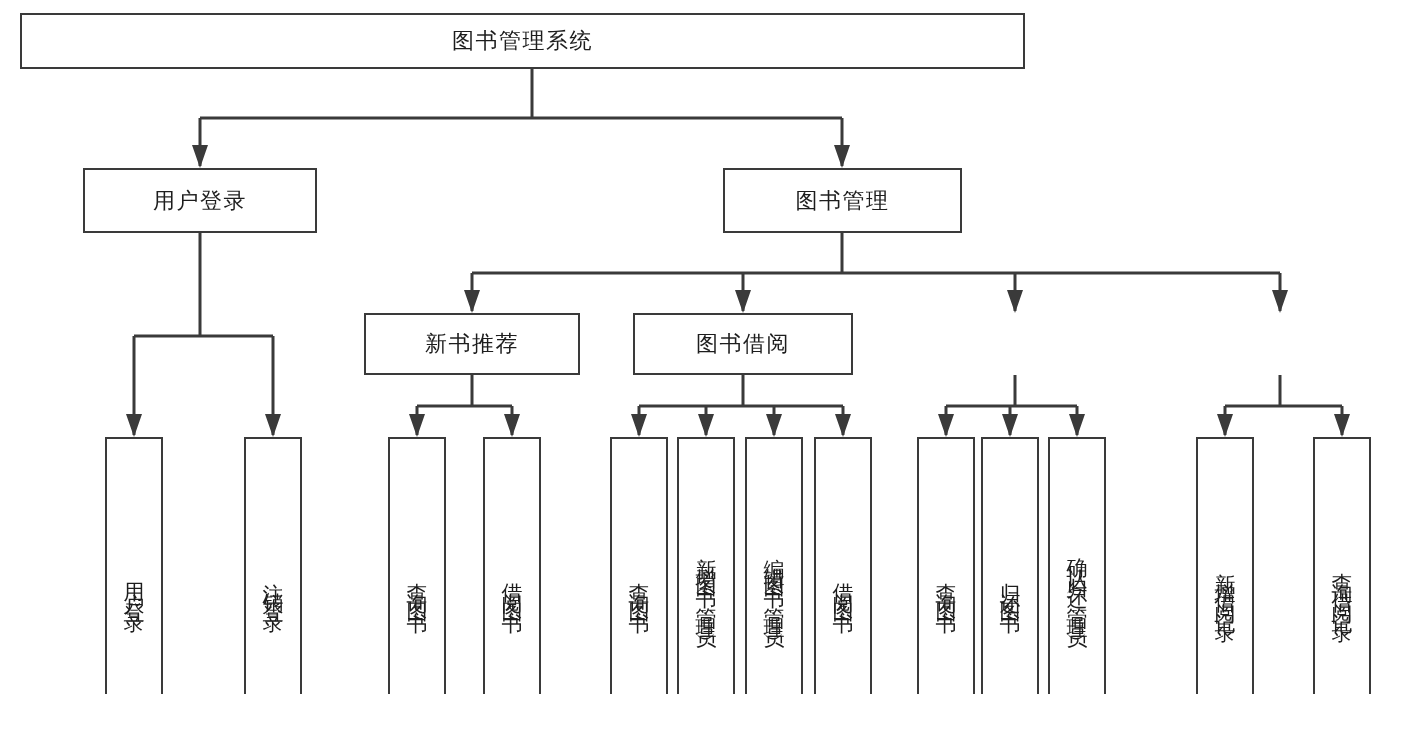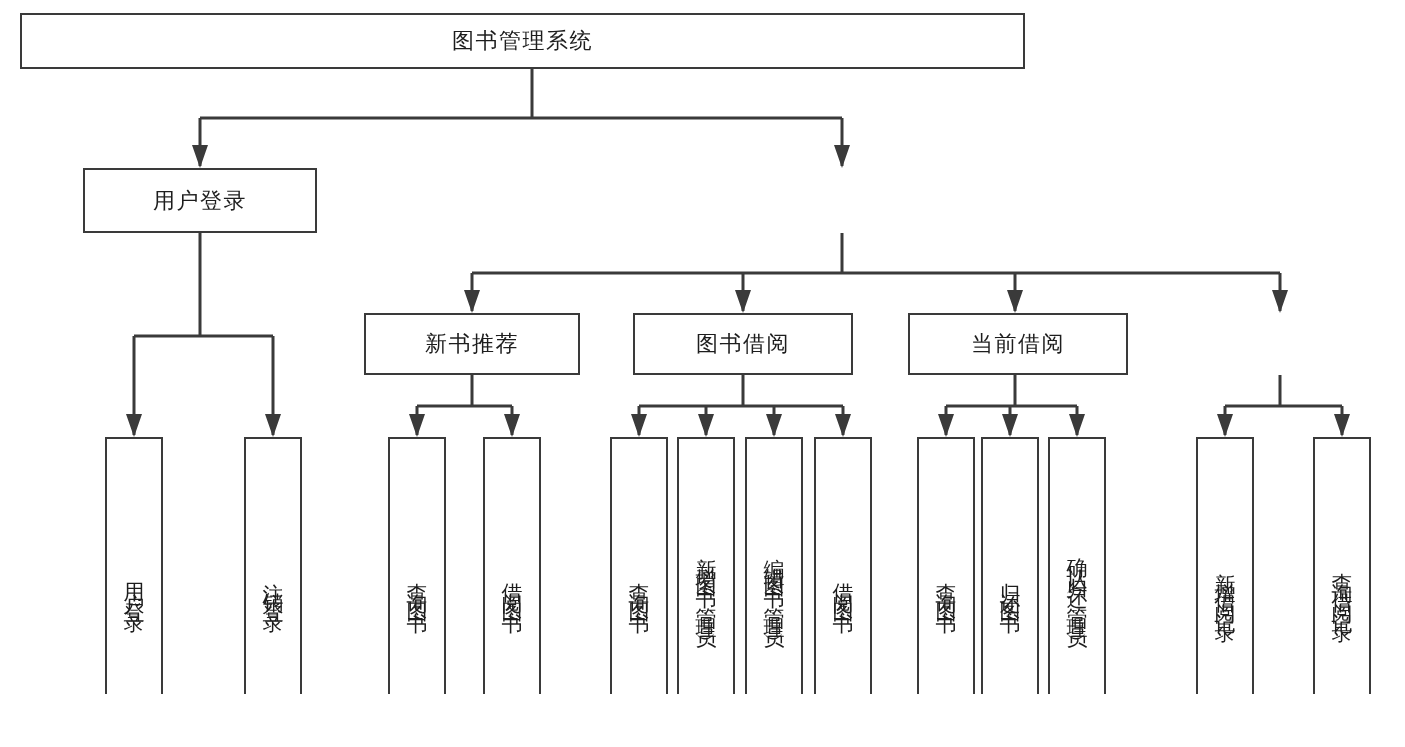--- a/index.html
+++ b/index.html
@@ -60,24 +60,24 @@
          M134 437 l-8 -23 l16 0 Z  M273 437 l-8 -23 l16 0 Z
          M417 437 l-8 -23 l16 0 Z  M512 437 l-8 -23 l16 0 Z
          M639 437 l-8 -23 l16 0 Z  M706 437 l-8 -23 l16 0 Z  M774 437 l-8 -23 l16 0 Z  M843 437 l-8 -23 l16 0 Z
          M946 437 l-8 -23 l16 0 Z  M1010 437 l-8 -23 l16 0 Z  M1077 437 l-8 -23 l16 0 Z
          M1225 437 l-8 -23 l16 0 Z  M1342 437 l-8 -23 l16 0 Z"></path>
   </svg>
 
   <div class="node" style="left:20px;top:13px;width:1005px;height:56px">图书管理系统</div>
 
   <div class="node" style="left:83px;top:168px;width:234px;height:65px">用户登录</div>
+  <div class="node" style="left:723px;top:168px;width:239px;height:65px">图书管理</div>
 
   <div class="node" style="left:364px;top:313px;width:216px;height:62px">新书推荐</div>
   <div class="node" style="left:633px;top:313px;width:220px;height:62px">图书借阅</div>
-  <div class="node" style="left:908px;top:313px;width:220px;height:62px">当前借阅</div>
 
   <div class="node vnode" style="left:105px;top:437px;width:58px;height:298px">用户登录</div>
   <div class="node vnode" style="left:244px;top:437px;width:58px;height:298px">注销登录</div>
 
   <div class="node vnode" style="left:388px;top:437px;width:58px;height:298px">查询图书</div>
   <div class="node vnode" style="left:483px;top:437px;width:58px;height:298px">借阅图书</div>
 
   <div class="node vnode" style="left:610px;top:437px;width:58px;height:298px">查询图书</div>
   <div class="node vnode" style="left:677px;top:437px;width:58px;height:298px">新增图书（管理员）</div>
   <div class="node vnode" style="left:745px;top:437px;width:58px;height:298px">编辑图书（管理员）</div>

